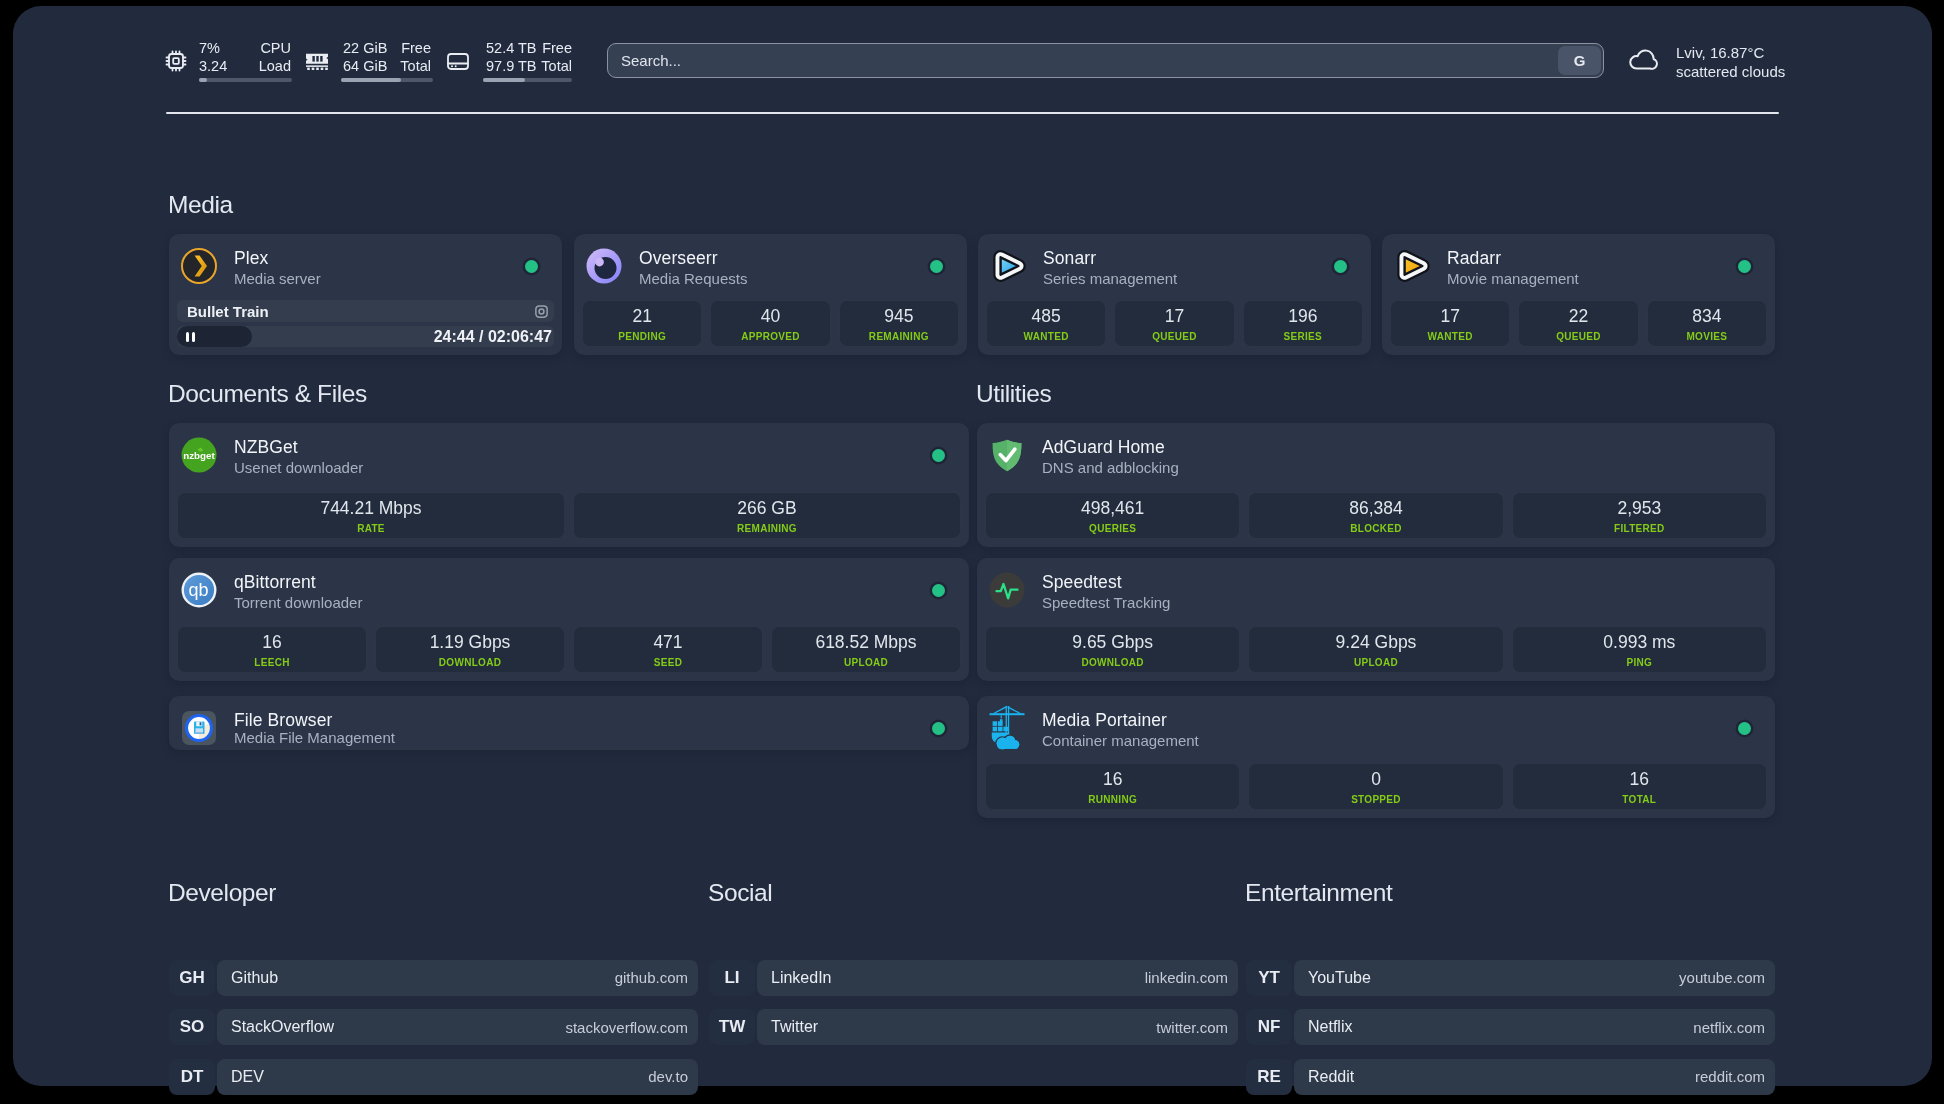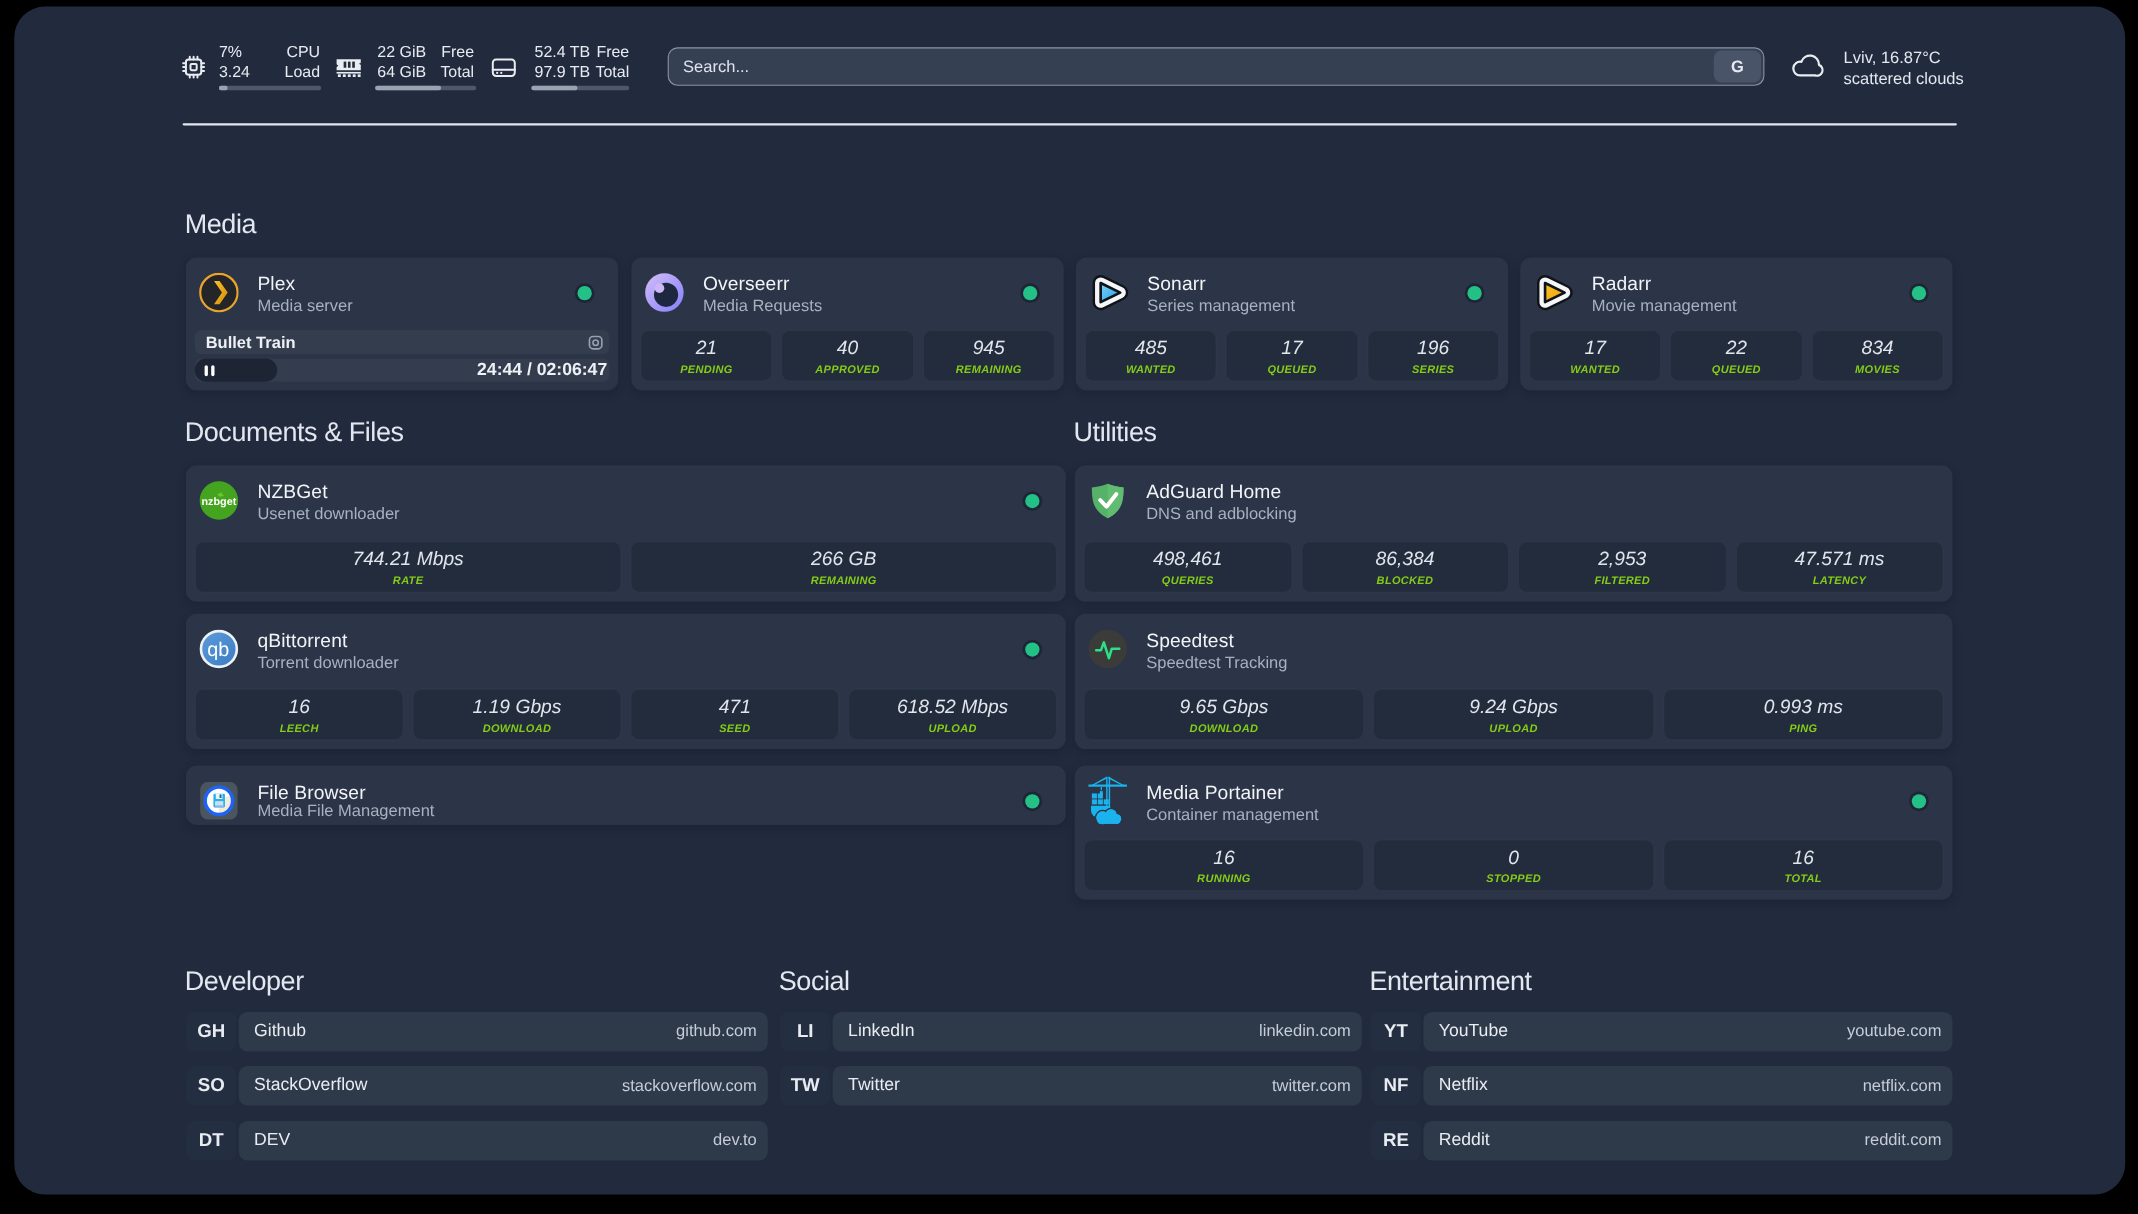--- a/index.html
+++ b/index.html
@@ -8,27 +8,27 @@
   .page { position:absolute; left:13px; top:6px; width:1919px; height:1080px;
           background:#222b3e; border-radius:28px; }
   .abs { position:absolute; }
   .card { position:absolute; background:#2b3547; border-radius:10px; box-shadow:0 3px 8px rgba(10,14,25,0.22); }
   .h-icon { position:absolute; left:12px; top:14px; width:36px; height:36px; }
   .h-title { position:absolute; left:65px; top:13px; font-size:17.5px; line-height:22px;
              font-weight:500; color:#f2f4f8; letter-spacing:0.1px;}
   .h-sub { position:absolute; left:65px; top:35px; font-size:15px; line-height:20px; color:#a8b1c0; }
   .dot { position:absolute; width:13px; height:13px; right:24px; top:26px;
          background:#24c187; border-radius:50%; box-shadow:0 0 0 2.5px rgba(23,26,45,0.6); }
-  .tiles { position:absolute; left:8px; right:8px; bottom:8px; height:47px; display:flex; gap:8px;font-style:italic; }
+  .tiles { position:absolute; left:8px; right:8px; bottom:8px; height:47px; display:flex; gap:8px; }
   .tile { flex:1; background:#222c3d; border:1px solid rgba(255,255,255,0.05); border-radius:8px;
           display:flex; flex-direction:column; align-items:center; }
   .tile .n { font-size:17.5px; line-height:21px; margin-top:5px; color:#e1e6ec; }
   .tile .l { font-size:10px; line-height:16px; font-weight:700; color:#84cc16; letter-spacing:0.3px; margin-top:2px; }
   .heading { position:absolute; font-size:24.5px; line-height:28px; font-weight:500; color:#e3e8f0; letter-spacing:-0.4px; }
-  .bm { position:absolute; display:flex; height:36px; }
+  .bm { position:absolute; display:flex; height:36px;margin-top:40px; }
   .bm .ab { width:46px; background:#242e41; border-radius:8px; display:flex; align-items:center;
             justify-content:center; font-size:17px; font-weight:600; color:#e8ecf2; margin-right:2px; }
   .bm .bar { flex:1; background:#2e3949; border-radius:8px; display:flex; align-items:center;
              padding:0 10px 0 14px; }
   .bm .nm { font-size:16px; color:#e9edf3; }
   .bm .dm { margin-left:auto; font-size:15px; color:#c6cdd9; }
   .statgrp { position:absolute; width:92px; font-size:14.5px; line-height:17.5px; color:#e8ecf2; }
   .statgrp .row { display:flex; justify-content:space-between; }
   .sbar { position:absolute; height:4px; border-radius:2px; background:#4e586a; }
   .sbar .fill { height:4px; border-radius:2px; background:#9aa3b1; }
@@ -289,24 +289,20 @@
         <div class="n">498,461</div>
         <div class="l">QUERIES</div>
       </div>
     <div class="tile">
         <div class="n">86,384</div>
         <div class="l">BLOCKED</div>
       </div>
     <div class="tile">
         <div class="n">2,953</div>
         <div class="l">FILTERED</div>
-      </div>
-    <div class="tile">
-        <div class="n">47.571 ms</div>
-        <div class="l">LATENCY</div>
       </div>
   </div>
 </div>
 
 <div class="card" style="left:169px; top:558px; width:800px; height:123px;">
   <svg class="h-icon" viewBox="0 0 36 36">
     <defs>
         <linearGradient id="qbg" x1="0" y1="0" x2="1" y2="1">
       <stop offset="0" stop-color="#5e9cd9"></stop>
           <stop offset="1" stop-color="#3a7cc4"></stop>

